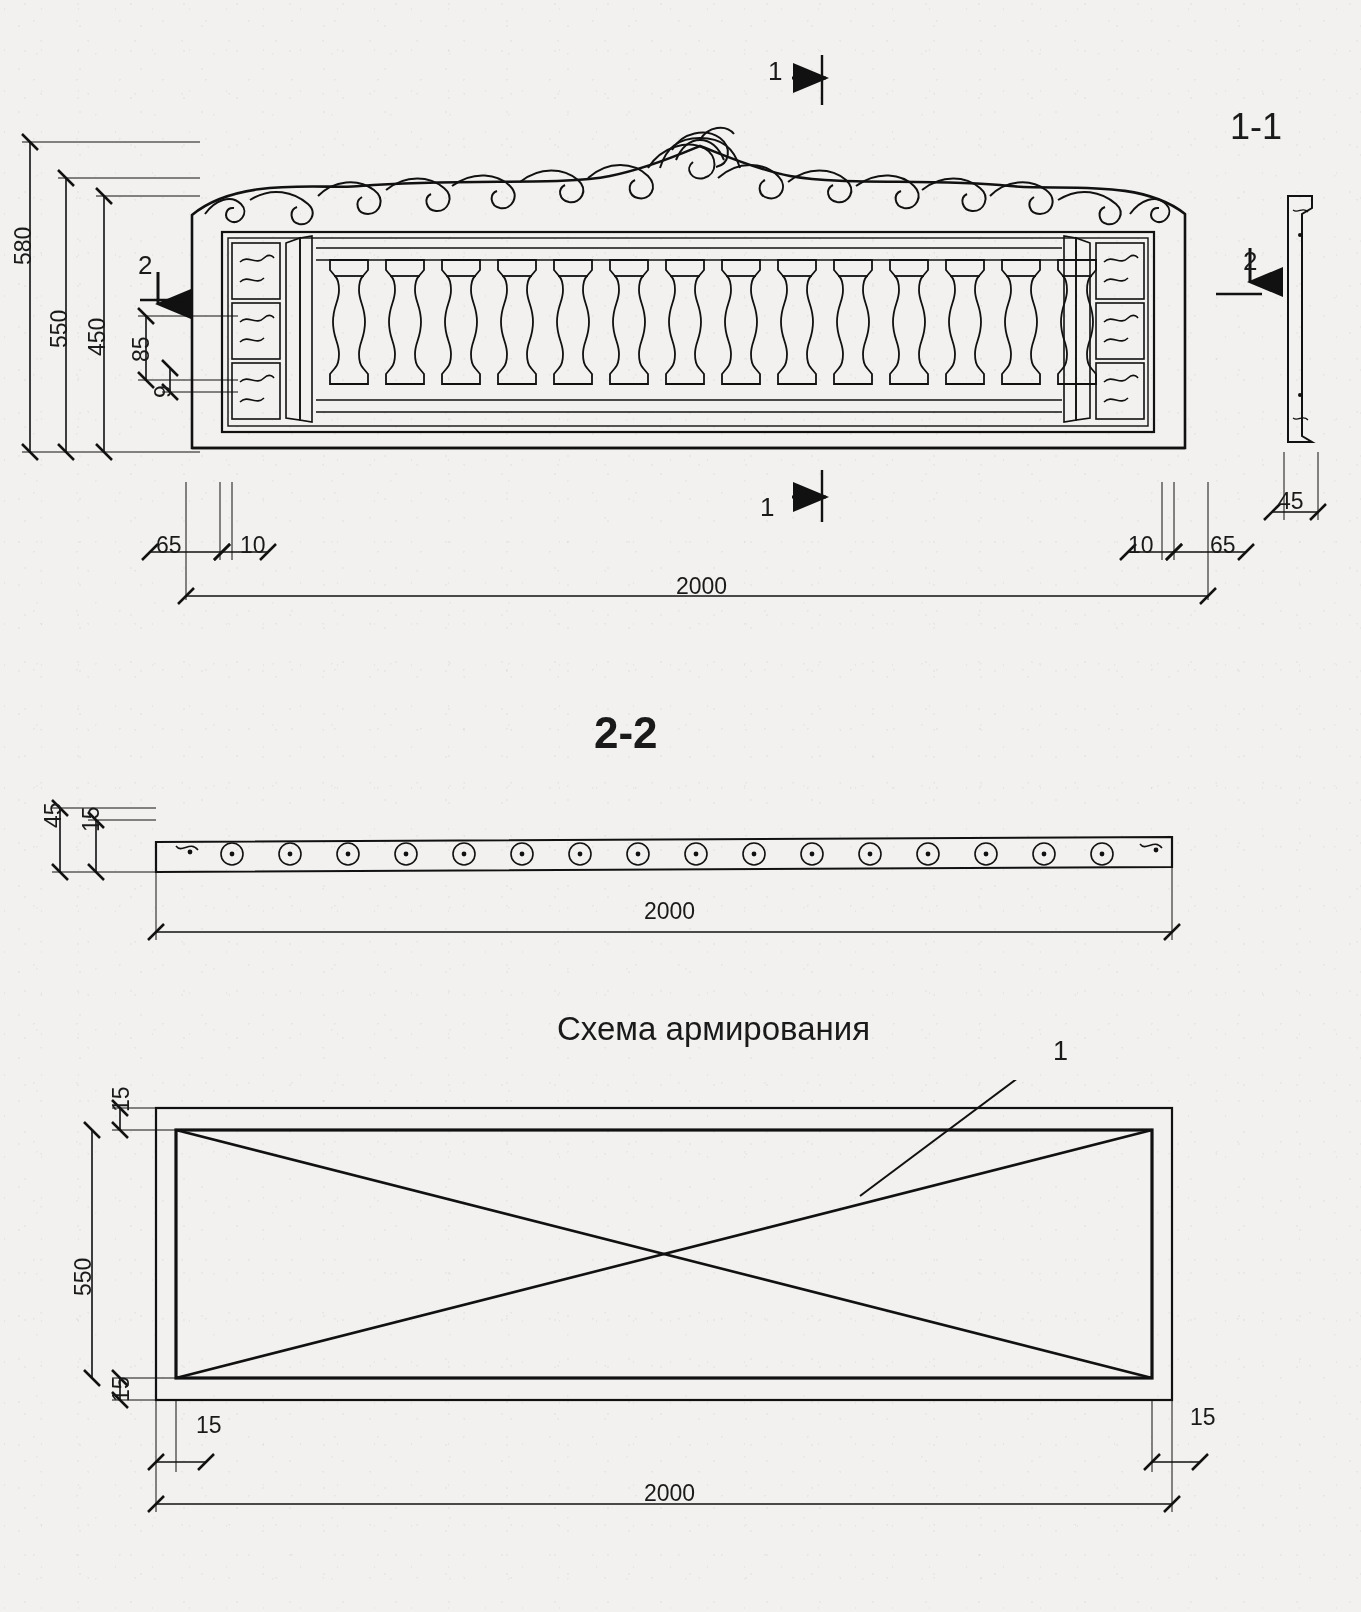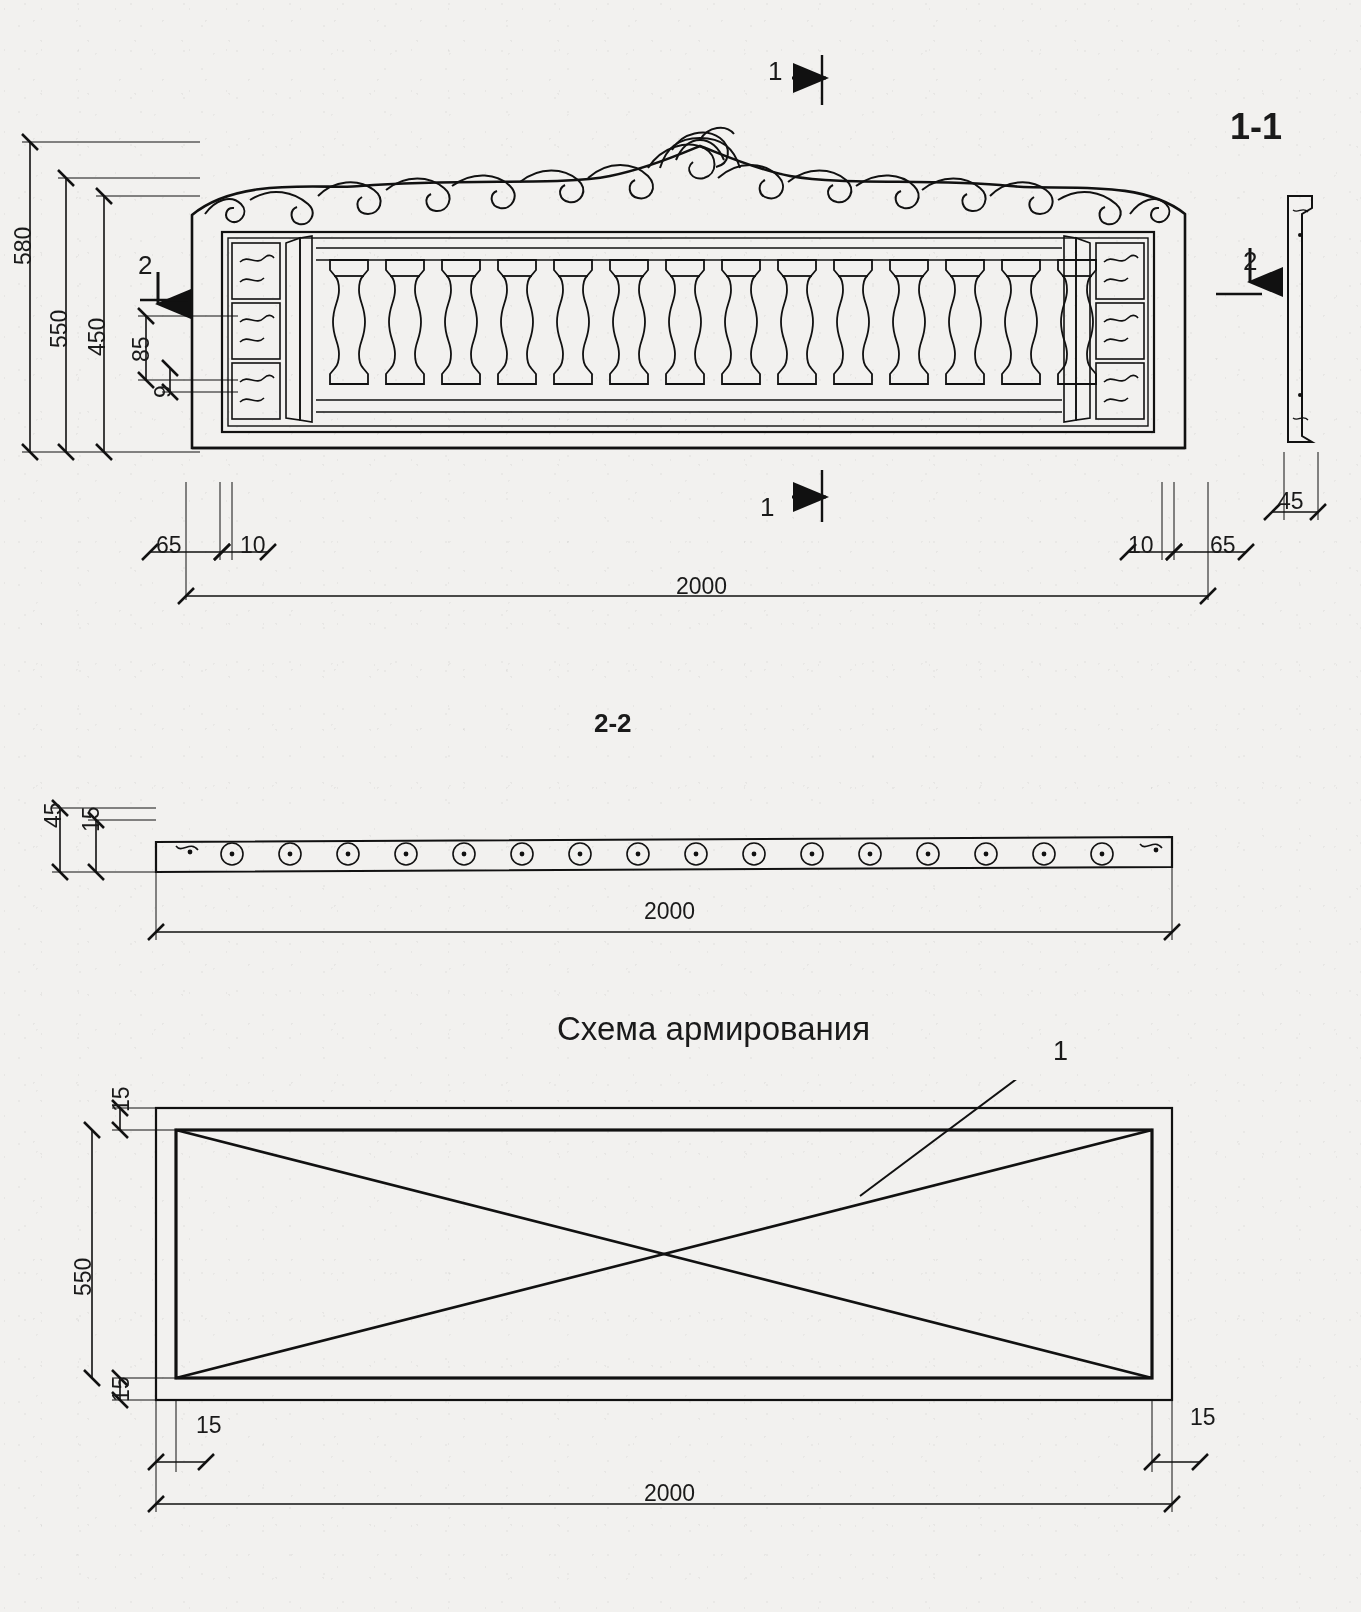--- a/index.html
+++ b/index.html
@@ -243,21 +243,21 @@
 </div>
 <div style="position:absolute;left:760px;top:492px;">
   <span style="font-size:26px;">1</span>
 </div>
 <div style="position:absolute;left:138px;top:250px;">
   <span style="font-size:26px;">2</span>
 </div>
 <div style="position:absolute;left:1243px;top:246px;">
   <span style="font-size:26px;">2</span>
 </div>
-<div style="position:absolute;left:1230px;top:106px;font-size:36px;font-weight:bold;">
+<div style="position:absolute;left:1230px;top:106px;font-size:36px;font-weight:normal;">
   <span>1-1</span>
 </div>
 
 <div style="position:absolute;left:10px;top:265px;transform:rotate(-90deg);transform-origin:left top;font-size:23px;">
   <span>580</span>
 </div>
 <div style="position:absolute;left:46px;top:348px;transform:rotate(-90deg);transform-origin:left top;font-size:23px;">
   <span>550</span>
 </div>
 <div style="position:absolute;left:84px;top:356px;transform:rotate(-90deg);transform-origin:left top;font-size:23px;">
@@ -282,21 +282,21 @@
 <div style="position:absolute;left:1210px;top:532px;font-size:23px;">
   <span>65</span>
 </div>
 <div style="position:absolute;left:676px;top:573px;font-size:23px;">
   <span>2000</span>
 </div>
 <div style="position:absolute;left:1278px;top:488px;font-size:23px;">
   <span>45</span>
 </div>
 
-<div style="position:absolute;left:594px;top:708px;font-size:26px;font-weight:bold;">
+<div style="position:absolute;left:594px;top:708px;font-size:44px;font-weight:bold;">
   <span>2-2</span>
 </div>
 
 <svg width="1361" height="300" viewBox="0 0 1361 300" style="top:780px;">
   <defs>
     <marker id="tick2" markerWidth="14" markerHeight="14" refX="7" refY="7" orient="auto">
       <line x1="2" y1="12" x2="12" y2="2" stroke="#111" stroke-width="1.6"></line>
     </marker>
   </defs>
 

